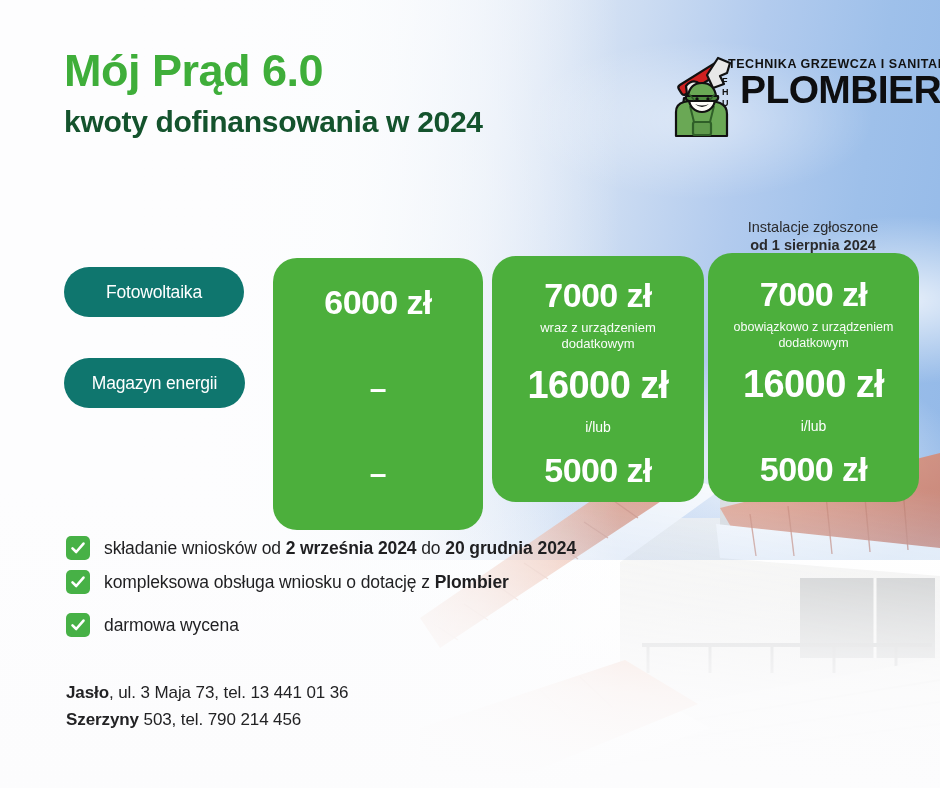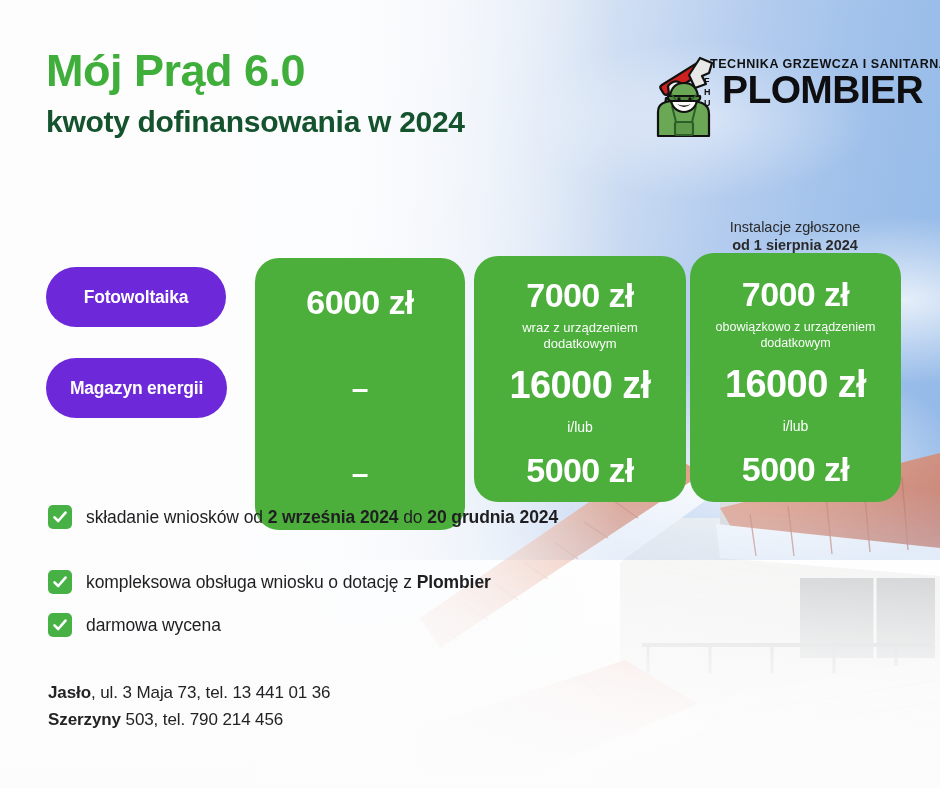--- a/index.html
+++ b/index.html
@@ -40,21 +40,21 @@
     background:linear-gradient(0deg,
        rgba(252,252,253,.97) 0%, rgba(252,252,253,.80) 32%,
        rgba(252,252,253,.30) 68%, rgba(252,252,253,0) 100%);
   }
 
   
   .house { position:absolute; right:0; bottom:0; width:520px; height:360px; opacity:.80; }
   .house svg { display:block; width:100%; height:100%; }
 
   
-  #content { position:absolute; inset:0; }
+  #content { position:absolute; inset:0;margin-left:18px; }
 
   
   .title-main {
     position:absolute; left:46px; top:48px;
     font-size:45px; font-weight:bold; color:#3FAE3A;
     letter-spacing:-.5px; line-height:1;
   }
   .title-sub {
     position:absolute; left:46px; top:107px;
     font-size:30px; font-weight:bold; color:#14532d;
@@ -83,24 +83,24 @@
   
   .col-head { position:absolute; text-align:center; color:#2a2a2c; }
   .col-head .l1 { font-size:14.5px; line-height:18px; }
   .col-head .l2 { font-size:14.5px; font-weight:bold; line-height:18px; }
   #col-head-1 { left:245px; top:218px; width:430px; }
   #col-head-2 { left:690px; top:218px; width:210px; }
 
   
   .pill {
     position:absolute; left:46px;
-    background:#6d28d9; border-radius:30px;
-    color:#fff; font-size:17.5px; font-weight:bold;
+    background:#0f766e; border-radius:30px;
+    color:#fff; font-size:17.5px; font-weight:normal;
     display:flex; align-items:center; justify-content:center;
-    height:60px; letter-spacing:-.2px;
+    height:50px; letter-spacing:-.2px;
   }
   #pill-0 { top:267px; width:180px; }
   #pill-1 { top:358px; width:181px; }
   #pill-2 { top:445px; width:178px; }
 
   
   .card { position:absolute; background:#4CAF3C; border-radius:24px; }
   #card-0 { left:255px; top:258px; width:210px; height:272px; }
   #card-1 { left:474px; top:256px; width:212px; height:246px; }
   #card-2 { left:690px; top:253px; width:211px; height:249px; }
@@ -125,21 +125,21 @@
   #c1-r2 { top:197px; }
   
   #c2-r0 { top:24px; }
   #c2-n0 { top:66px; }
   #c2-r1 { top:112px; }
   #c2-n1 { top:166px; }
   #c2-r2 { top:199px; }
 
   
   .check-row { position:absolute; left:48px; display:flex; align-items:center; }
-  #check-0 { top:505px;justify-content:space-between; }
+  #check-0 { top:536px;justify-content:space-between; }
   #check-1 { top:570px;justify-content:space-between; }
   #check-2 { top:613px; }
   .check-box {
     width:24px; height:24px; border-radius:5px; background:#47B146;
     display:flex; align-items:center; justify-content:center; flex:0 0 auto;
   }
   .check-box svg { width:16px; height:16px; display:block; }
   .check-text {
     margin-left:14px; font-size:17.5px; color:#1f1f21; letter-spacing:-.1px; white-space:nowrap;
   }

